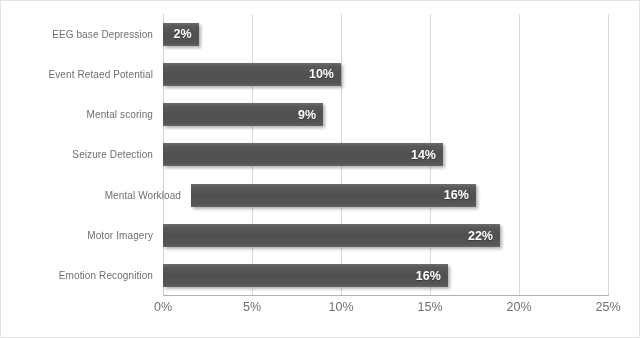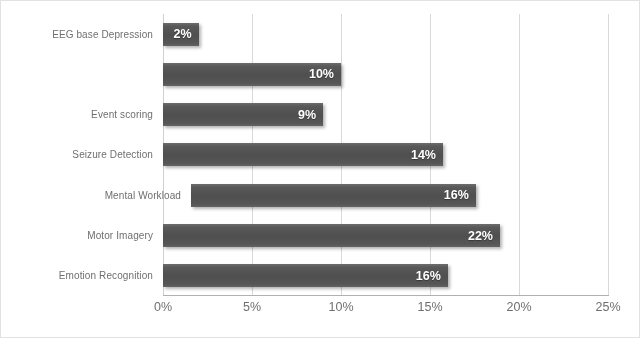--- a/index.html
+++ b/index.html
@@ -147,28 +147,29 @@
   <div id="rows">
       <div class="bar-row" style="top: 0px; height: 40.2857px;">
         <div class="cat-label">EEG base Depression</div>
         <div class="bar-track">
           <div class="bar" style="width: 35.6px;">
             <span class="bar-value">2%</span>
           </div>
         </div>
       </div>
       <div class="bar-row" style="top: 40.2857px; height: 40.2857px;">
+        <div class="cat-label">Event Retaed Potential</div>
         <div class="bar-track">
           <div class="bar" style="width: 178px;">
             <span class="bar-value">10%</span>
           </div>
         </div>
       </div>
       <div class="bar-row" style="top: 80.5714px; height: 40.2857px;">
-        <div class="cat-label">Event scoring</div>
+        <div class="cat-label">Mental scoring</div>
         <div class="bar-track">
           <div class="bar" style="width: 160.2px;">
             <span class="bar-value">9%</span>
           </div>
         </div>
       </div>
       <div class="bar-row" style="top: 120.857px; height: 40.2857px;">
         <div class="cat-label">Seizure Detection</div>
         <div class="bar-track">
           <div class="bar" style="width: 280px;">

